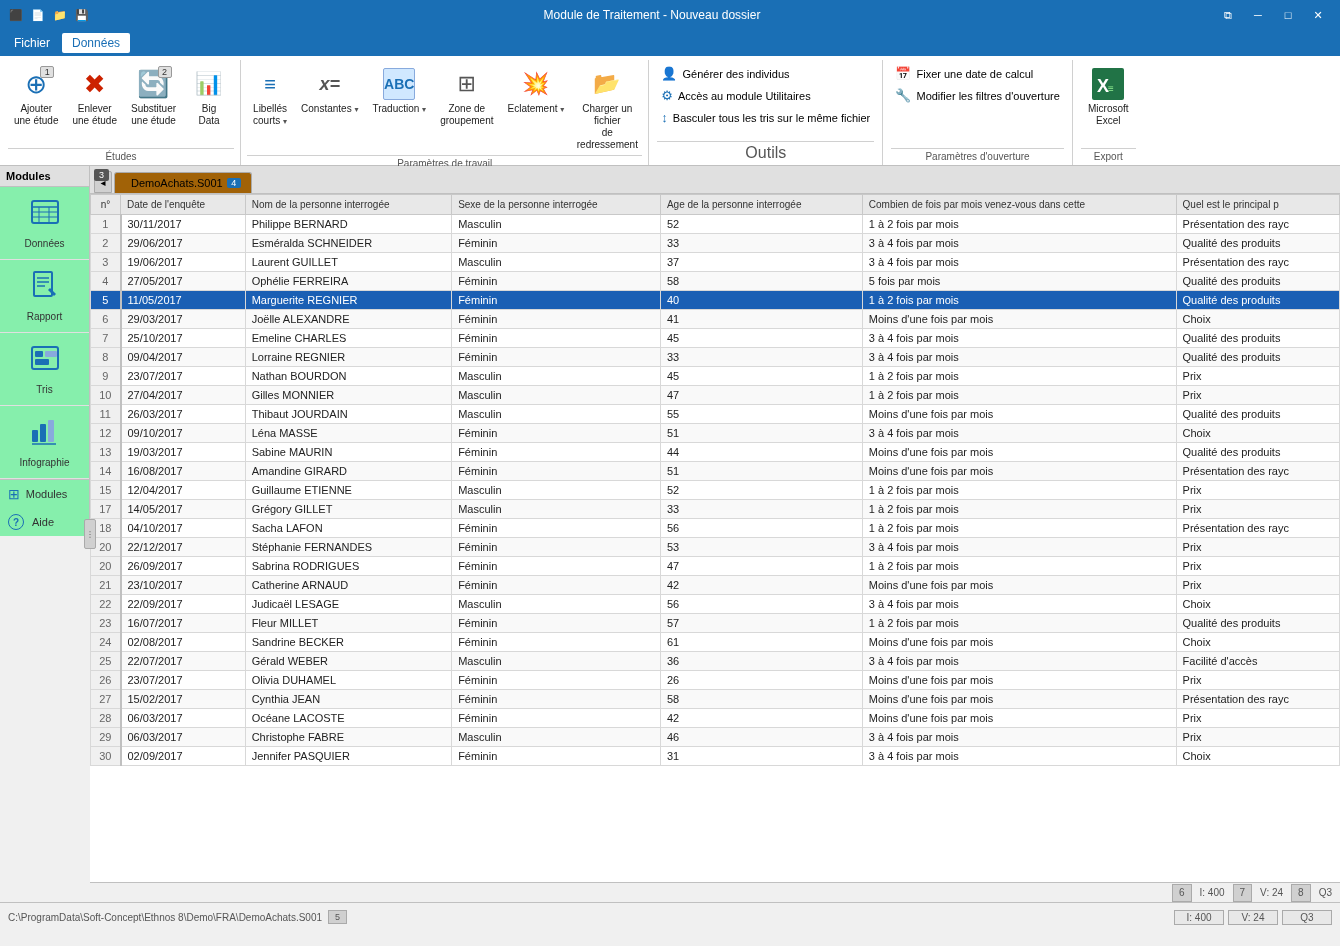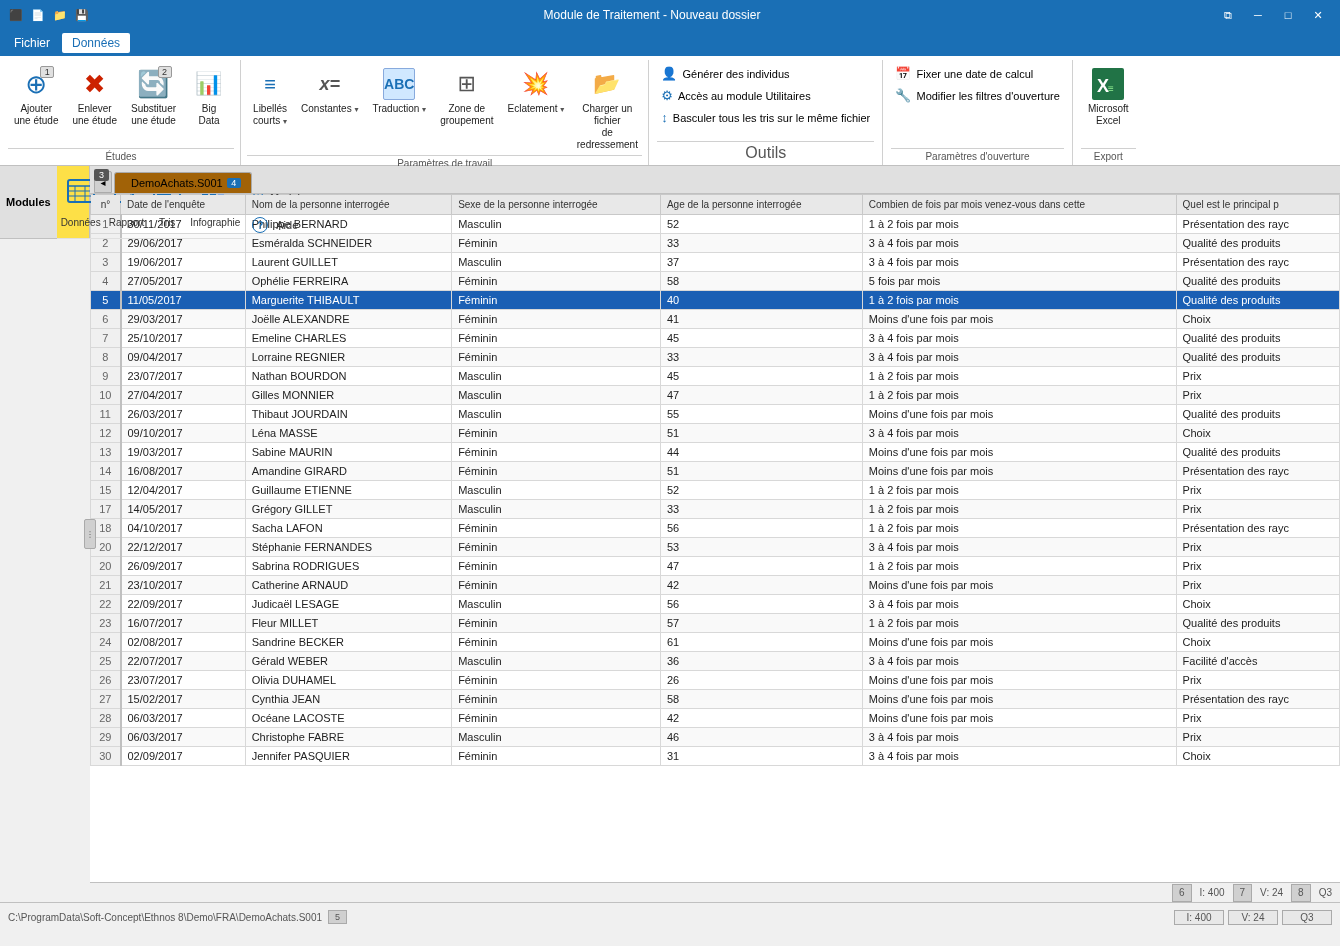--- a/index.html
+++ b/index.html
@@ -104,24 +104,24 @@
 
     
     .main-layout {
       display: flex;
       height: calc(946px - 30px - 26px - 110px - 20px - 24px);
     }
 
     
     .sidebar {
       width: 90px;
-      background: #fde047;
+      background: #86efac;
       border-right: 1px solid #c0c0c0;
       display: flex;
-      flex-direction: row;
+      flex-direction: column;
     }
     .sidebar-header {
       background: #e0e0e0;
       padding: 4px 6px;
       font-size: 11px;
       font-weight: bold;
       border-bottom: 1px solid #c0c0c0;
       display: flex;
       align-items: center;
       gap: 4px;
@@ -600,21 +600,21 @@
               <td>27/05/2017</td>
               <td>Ophélie FERREIRA</td>
               <td>Féminin</td>
               <td>58</td>
               <td>5 fois par mois</td>
               <td>Qualité des produits</td>
             </tr>
             <tr class="selected">
               <td class="num-cell">5</td>
               <td>11/05/2017</td>
-              <td>Marguerite THIBAULT</td>
+              <td>Marguerite REGNIER</td>
               <td>Féminin</td>
               <td>40</td>
               <td>1 à 2 fois par mois</td>
               <td>Qualité des produits</td>
             </tr>
             <tr>
               <td class="num-cell">6</td>
               <td>29/03/2017</td>
               <td>Joëlle ALEXANDRE</td>
               <td>Féminin</td>

